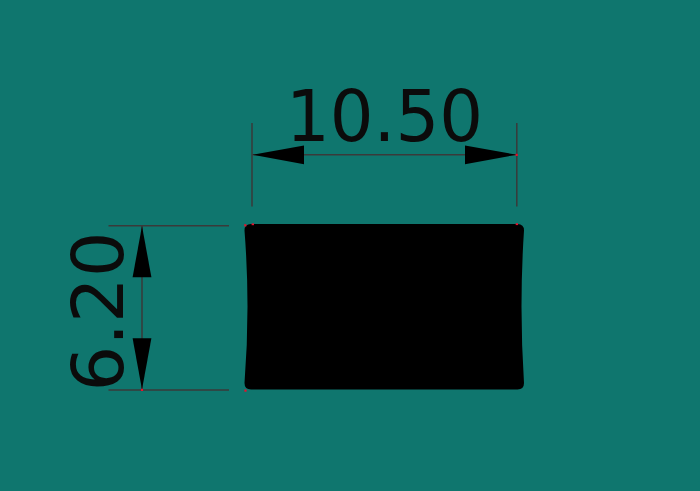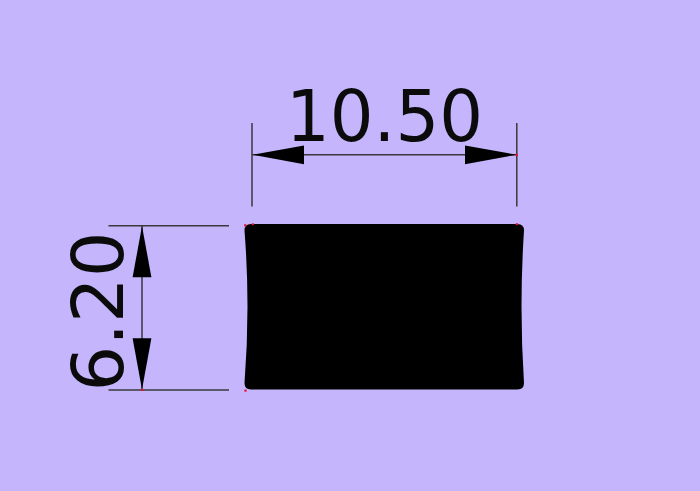--- a/index.html
+++ b/index.html
@@ -4,21 +4,21 @@
 <style>
   html, body {
     margin: 0;
     padding: 0;
     background: #ffffff;
   }
   .canvas {
     position: relative;
     width: 700px;
     height: 491px;
-    background: #c4b5fd;
+    background: #0f766e;
     overflow: hidden;
     font-family: "DejaVu Sans", sans-serif;
   }
   svg { display: block; }
   text {
     font-family: "DejaVu Sans", sans-serif;
     fill: #0b0b0b;
   }
 </style>
 </head>

